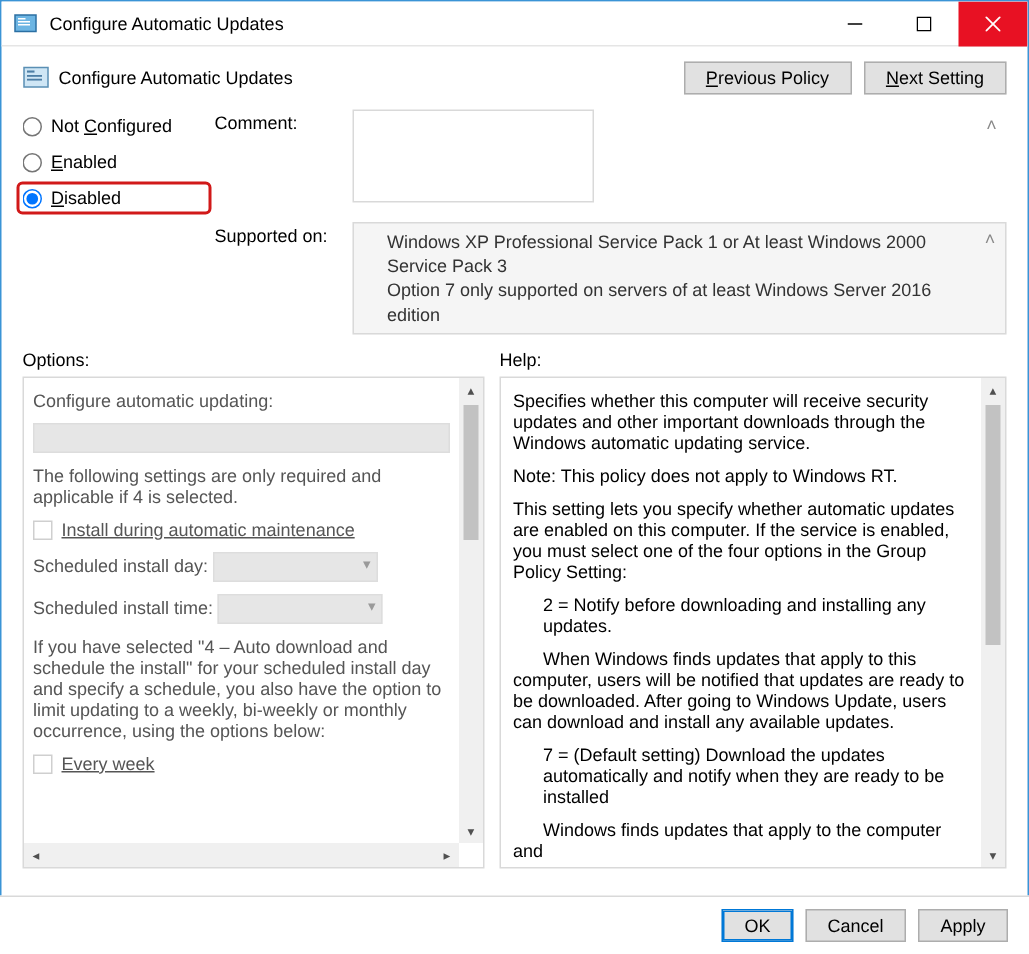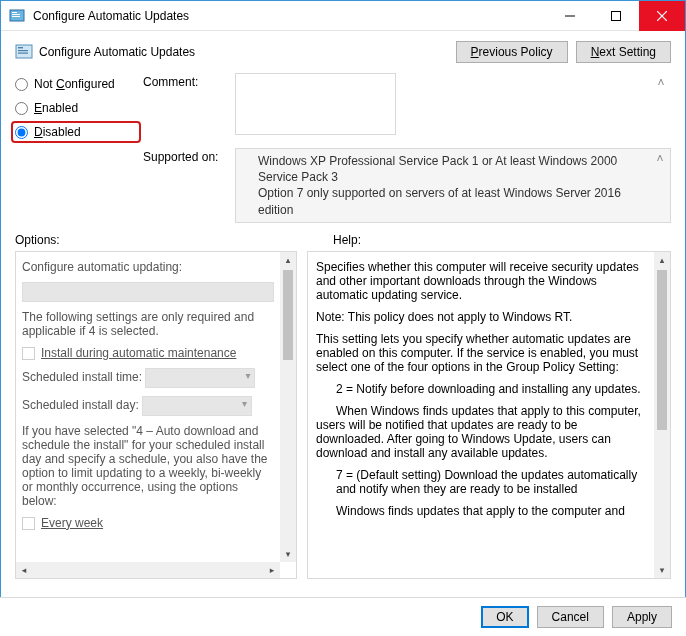--- a/index.html
+++ b/index.html
@@ -46,21 +46,21 @@
   .lbl-row { display:flex;align-items:flex-start;gap:6px; }
   .lbl-row .lbl { width:86px;font-size:12px;padding-top:2px; }
   .comment-box { flex:1;height:62px;border:1px solid #d9d9d9;background:#fff;resize:none;font-family:inherit;font-size:12px;padding:2px;position:relative; }
   .supported-box { flex:1;border:1px solid #d9d9d9;background:#f5f5f5;color:#333;padding:4px 22px;font-size:12px;line-height:1.35;min-height:44px;position:relative; }
   .box-caret { position:absolute;right:2px;top:2px;width:16px;height:16px;color:#888;display:flex;align-items:center;justify-content:center; }
 
   .cols-header { display:flex;padding:0 14px;gap:10px;margin-top:4px;margin-bottom:4px; }
   .cols-header .lf { width:308px; }
   .panels { display:flex;padding:0 14px;gap:10px; }
   .panel { border:1px solid #d9d9d9;background:#fff;height:328px;overflow:hidden;position:relative; }
-  .panel.options { width:282px; }
+  .panel.options { width:308px; }
   .panel.help { flex:1; }
   .panel .inner { position:absolute;inset:0 16px 16px 0;padding:8px 6px;overflow:hidden;color:#555; }
   .panel.help .inner { inset:0 16px 0 0;padding:8px 8px; }
   .disabled-txt { color:#888; }
   .vscroll { position:absolute;top:0;right:0;bottom:16px;width:16px;background:#f0f0f0; }
   .panel.help .vscroll { bottom:0; }
   .hscroll { position:absolute;left:0;right:16px;bottom:0;height:16px;background:#f0f0f0;display:flex;align-items:center;justify-content:space-between; }
   .scroll-arrow { width:16px;height:16px;display:flex;align-items:center;justify-content:center;color:#505050;font-size:9px; }
   .vscroll .scroll-thumb-v { position:absolute;left:3px;width:10px;background:#c2c2c2;top:18px;height:90px; }
   .panel.help .vscroll .scroll-thumb-v { height:160px; }
@@ -168,25 +168,25 @@
   <div class="panel options">
     <div class="inner disabled-txt">
       <span class="sp">Configure automatic updating:</span>
       <div class="opt-box"></div>
       <span class="sp">The following settings are only required and applicable if 4 is selected.</span>
       <span class="chk">
         <span class="chk-box"></span>
         <span>Install during automatic maintenance</span>
       </span>
       <span class="sp">
+        <span>Scheduled install day:</span>
+        <span class="opt-dd"></span>
+      </span>
+      <span class="sp">
         <span>Scheduled install time:</span>
-        <span class="opt-dd"></span>
-      </span>
-      <span class="sp">
-        <span>Scheduled install day:</span>
         <span class="opt-dd"></span>
       </span>
       <span class="sp">If you have selected "4 – Auto download and schedule the install" for your scheduled install day and specify a schedule, you also have the option to limit updating to a weekly, bi-weekly or monthly occurrence, using the options below:</span>
       <span class="chk">
         <span class="chk-box"></span>
         <span>Every week</span>
       </span>
     </div>
     <div class="vscroll">
       <div class="scroll-arrow up">▴</div>

